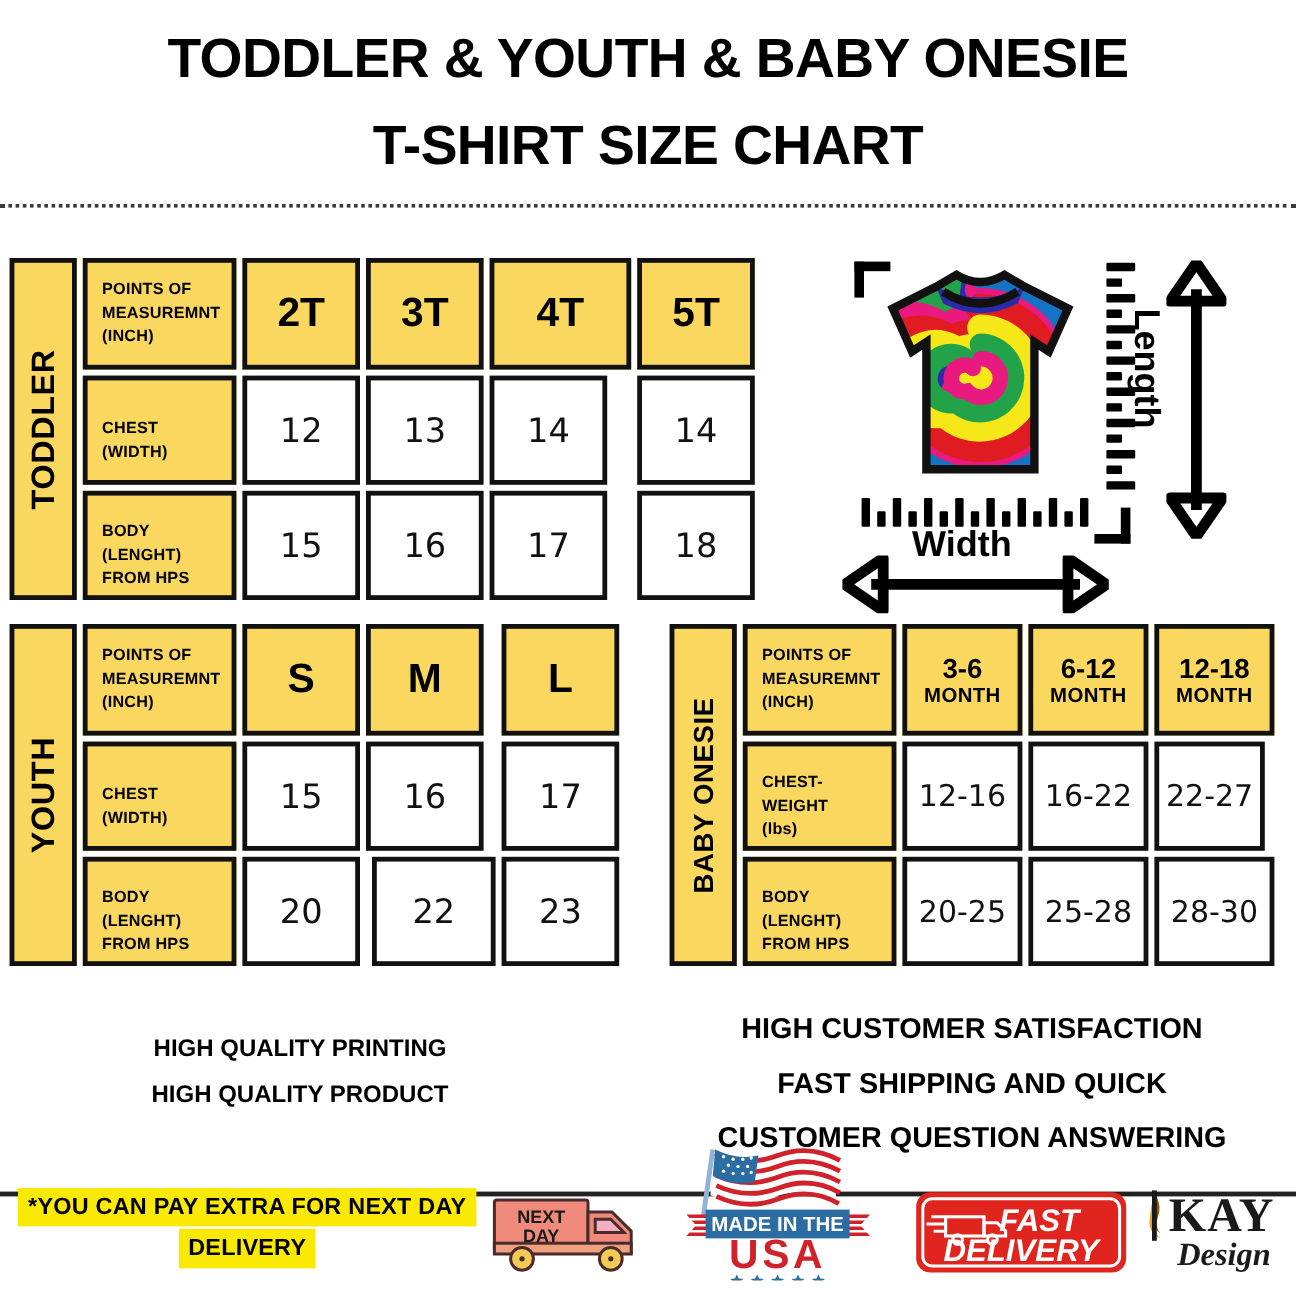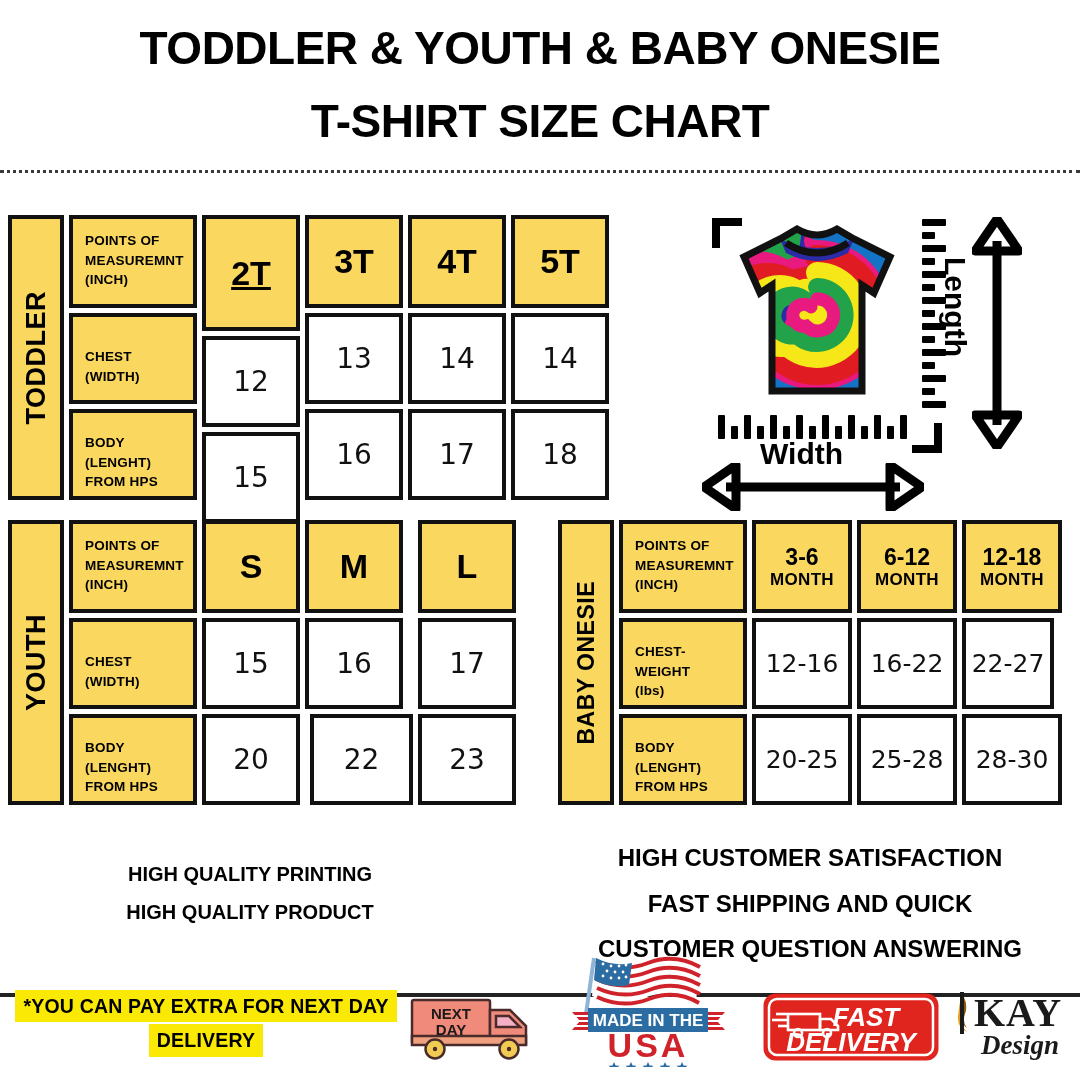--- a/index.html
+++ b/index.html
@@ -126,21 +126,21 @@
       <div class="cell yellow pom" style="width:128px;height:91px;">
         <div class="pom-txt" style="padding-top:8px;">
           <div>BODY</div>
           <div>(LENGHT)</div>
           <div>FROM HPS</div>
         </div>
       </div>
     </div>
 
     <div class="colstack">
-      <div class="cell yellow" style="width:98px;height:116px;text-decoration:underline;">
+      <div class="cell yellow" style="width:98px;height:93px;">
         <span class="sizehdr">2T</span>
         </div>
       <div class="cell" style="width:98px;height:91px;">
         <span class="val">12</span>
         </div>
       <div class="cell" style="width:98px;height:91px;">
         <span class="val">15</span>
         </div>
     </div>
     <div class="colstack">
@@ -148,21 +148,21 @@
         <span class="sizehdr">3T</span>
         </div>
       <div class="cell" style="width:98px;height:91px;">
         <span class="val">13</span>
         </div>
       <div class="cell" style="width:98px;height:91px;">
         <span class="val">16</span>
         </div>
     </div>
     <div class="colstack">
-      <div class="cell yellow" style="width:98px;height:93px;align-items:center;">
+      <div class="cell yellow" style="width:118px;height:93px;align-items:center;">
         <span class="sizehdr">4T</span>
         </div>
       <div class="cell" style="width:98px;height:91px;">
         <span class="val">14</span>
         </div>
       <div class="cell" style="width:98px;height:91px;">
         <span class="val">17</span>
         </div>
     </div>
     <div class="colstack">

